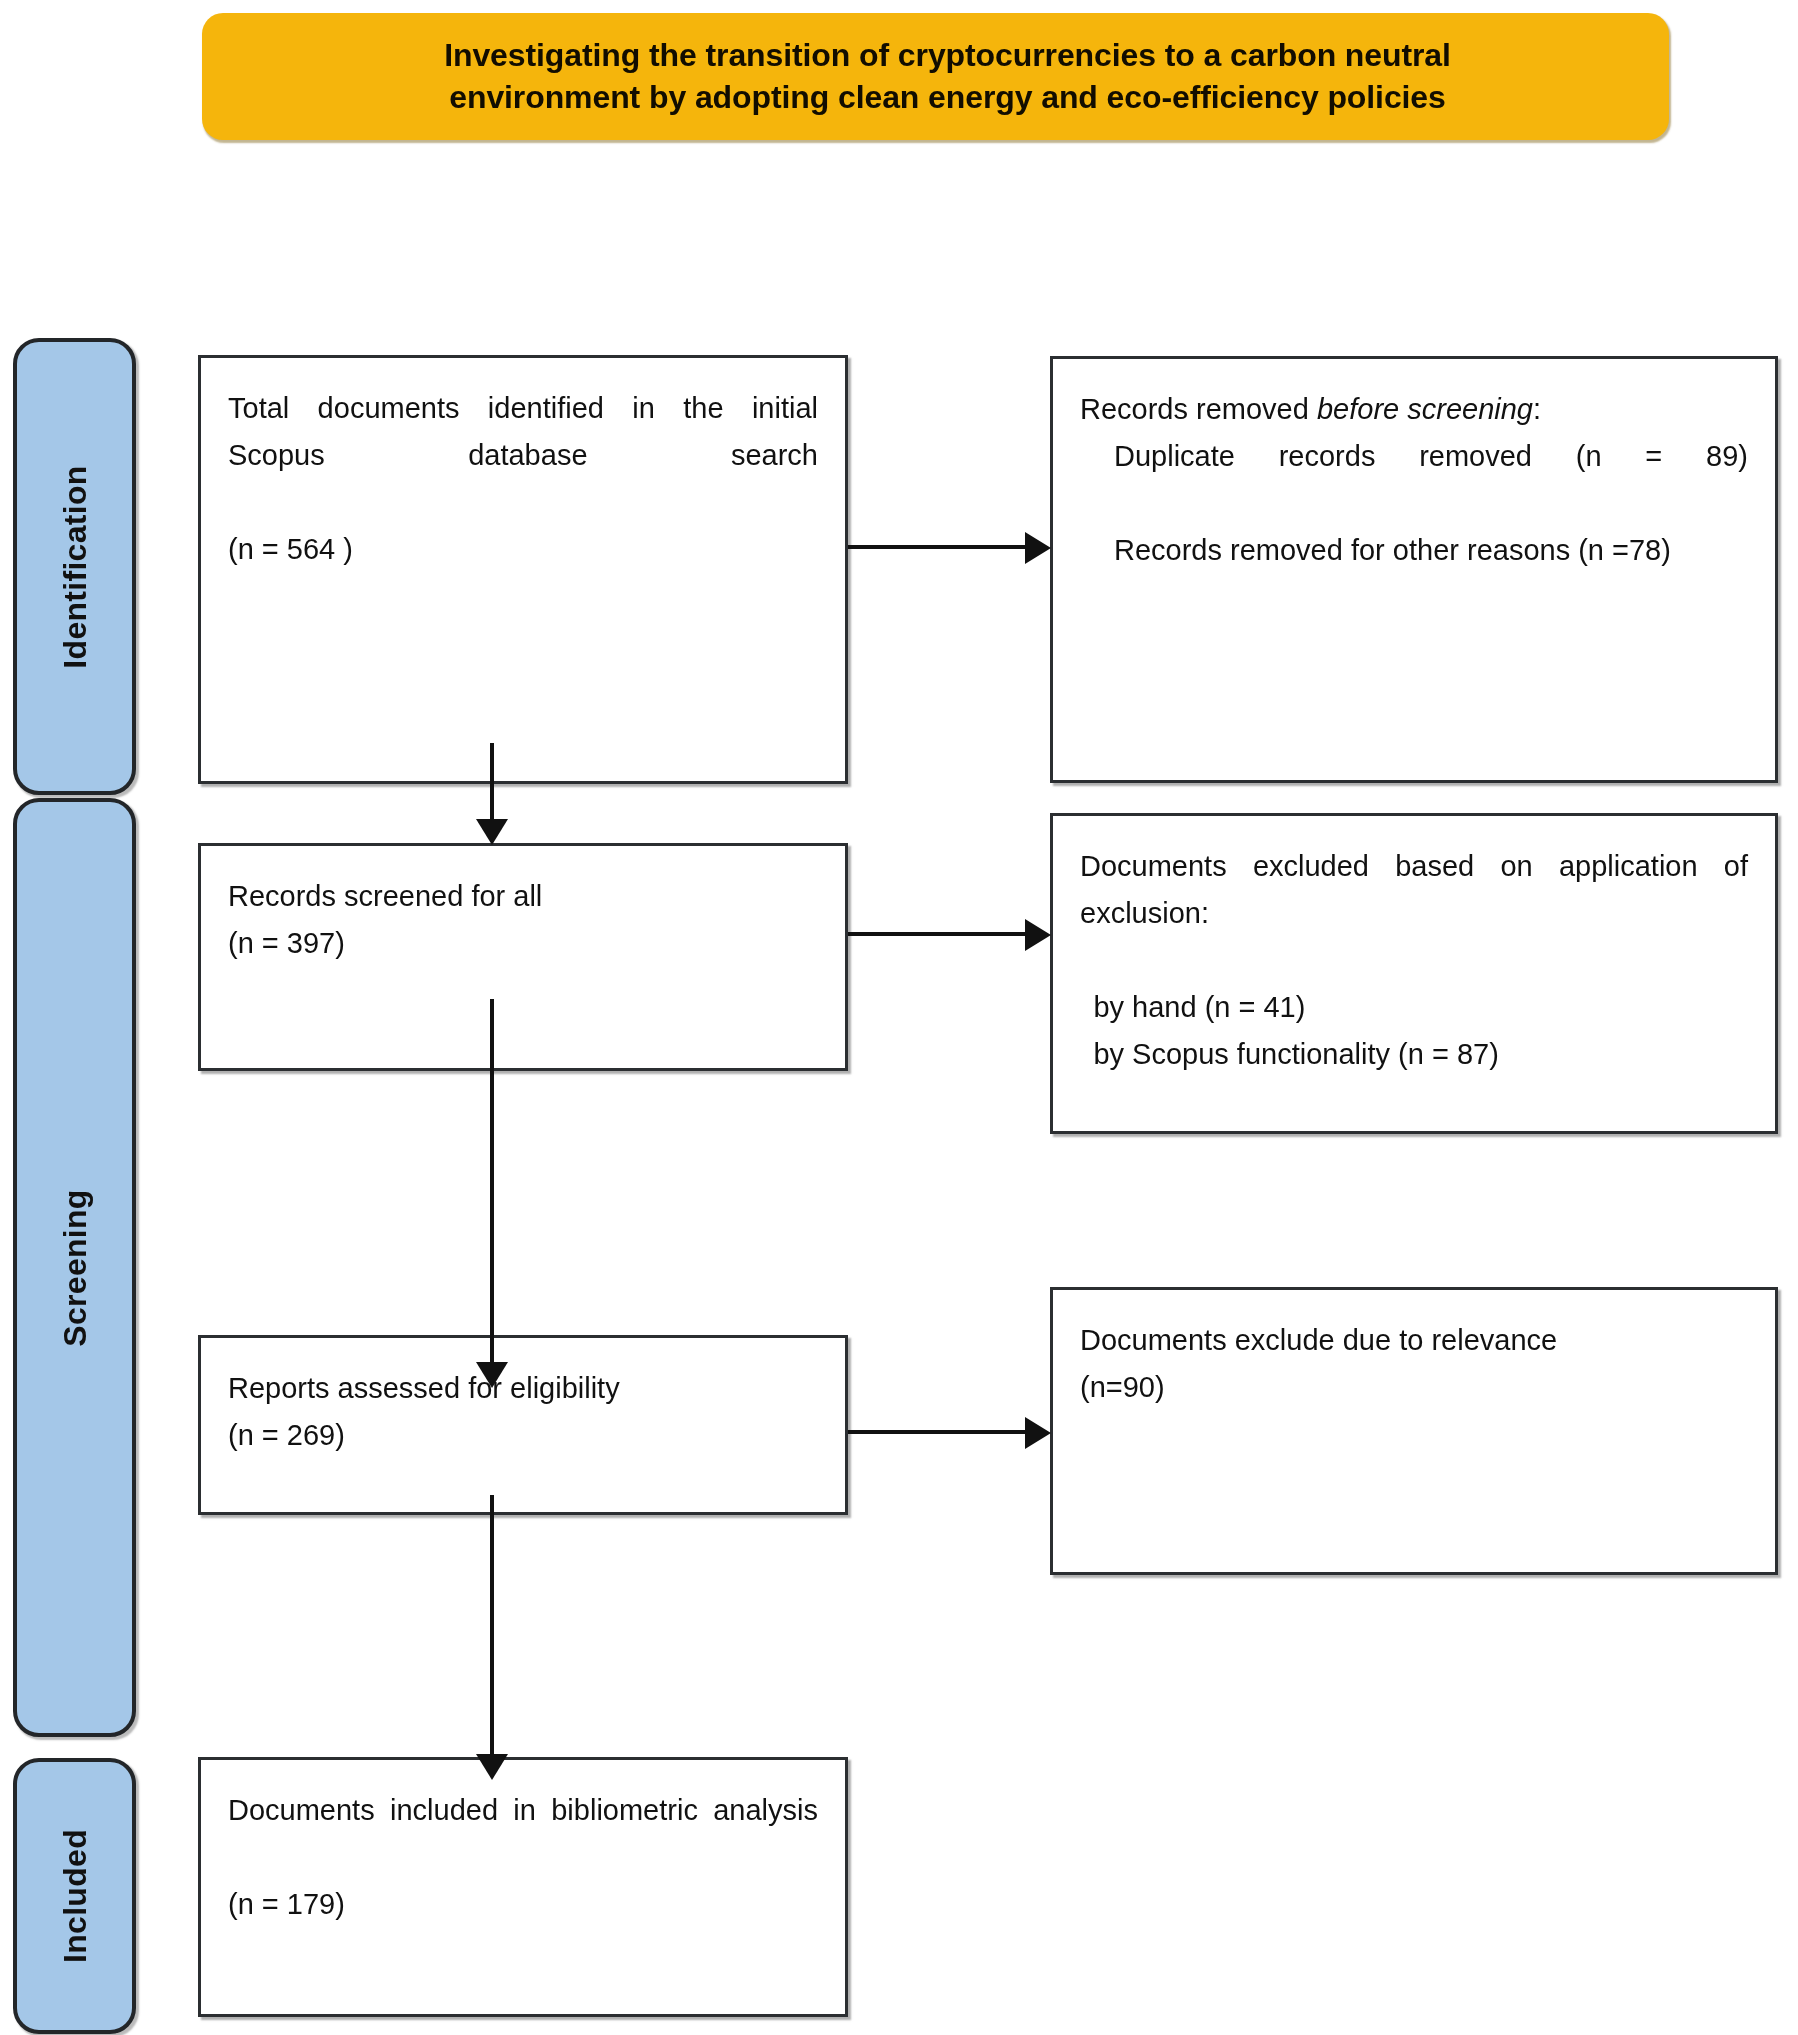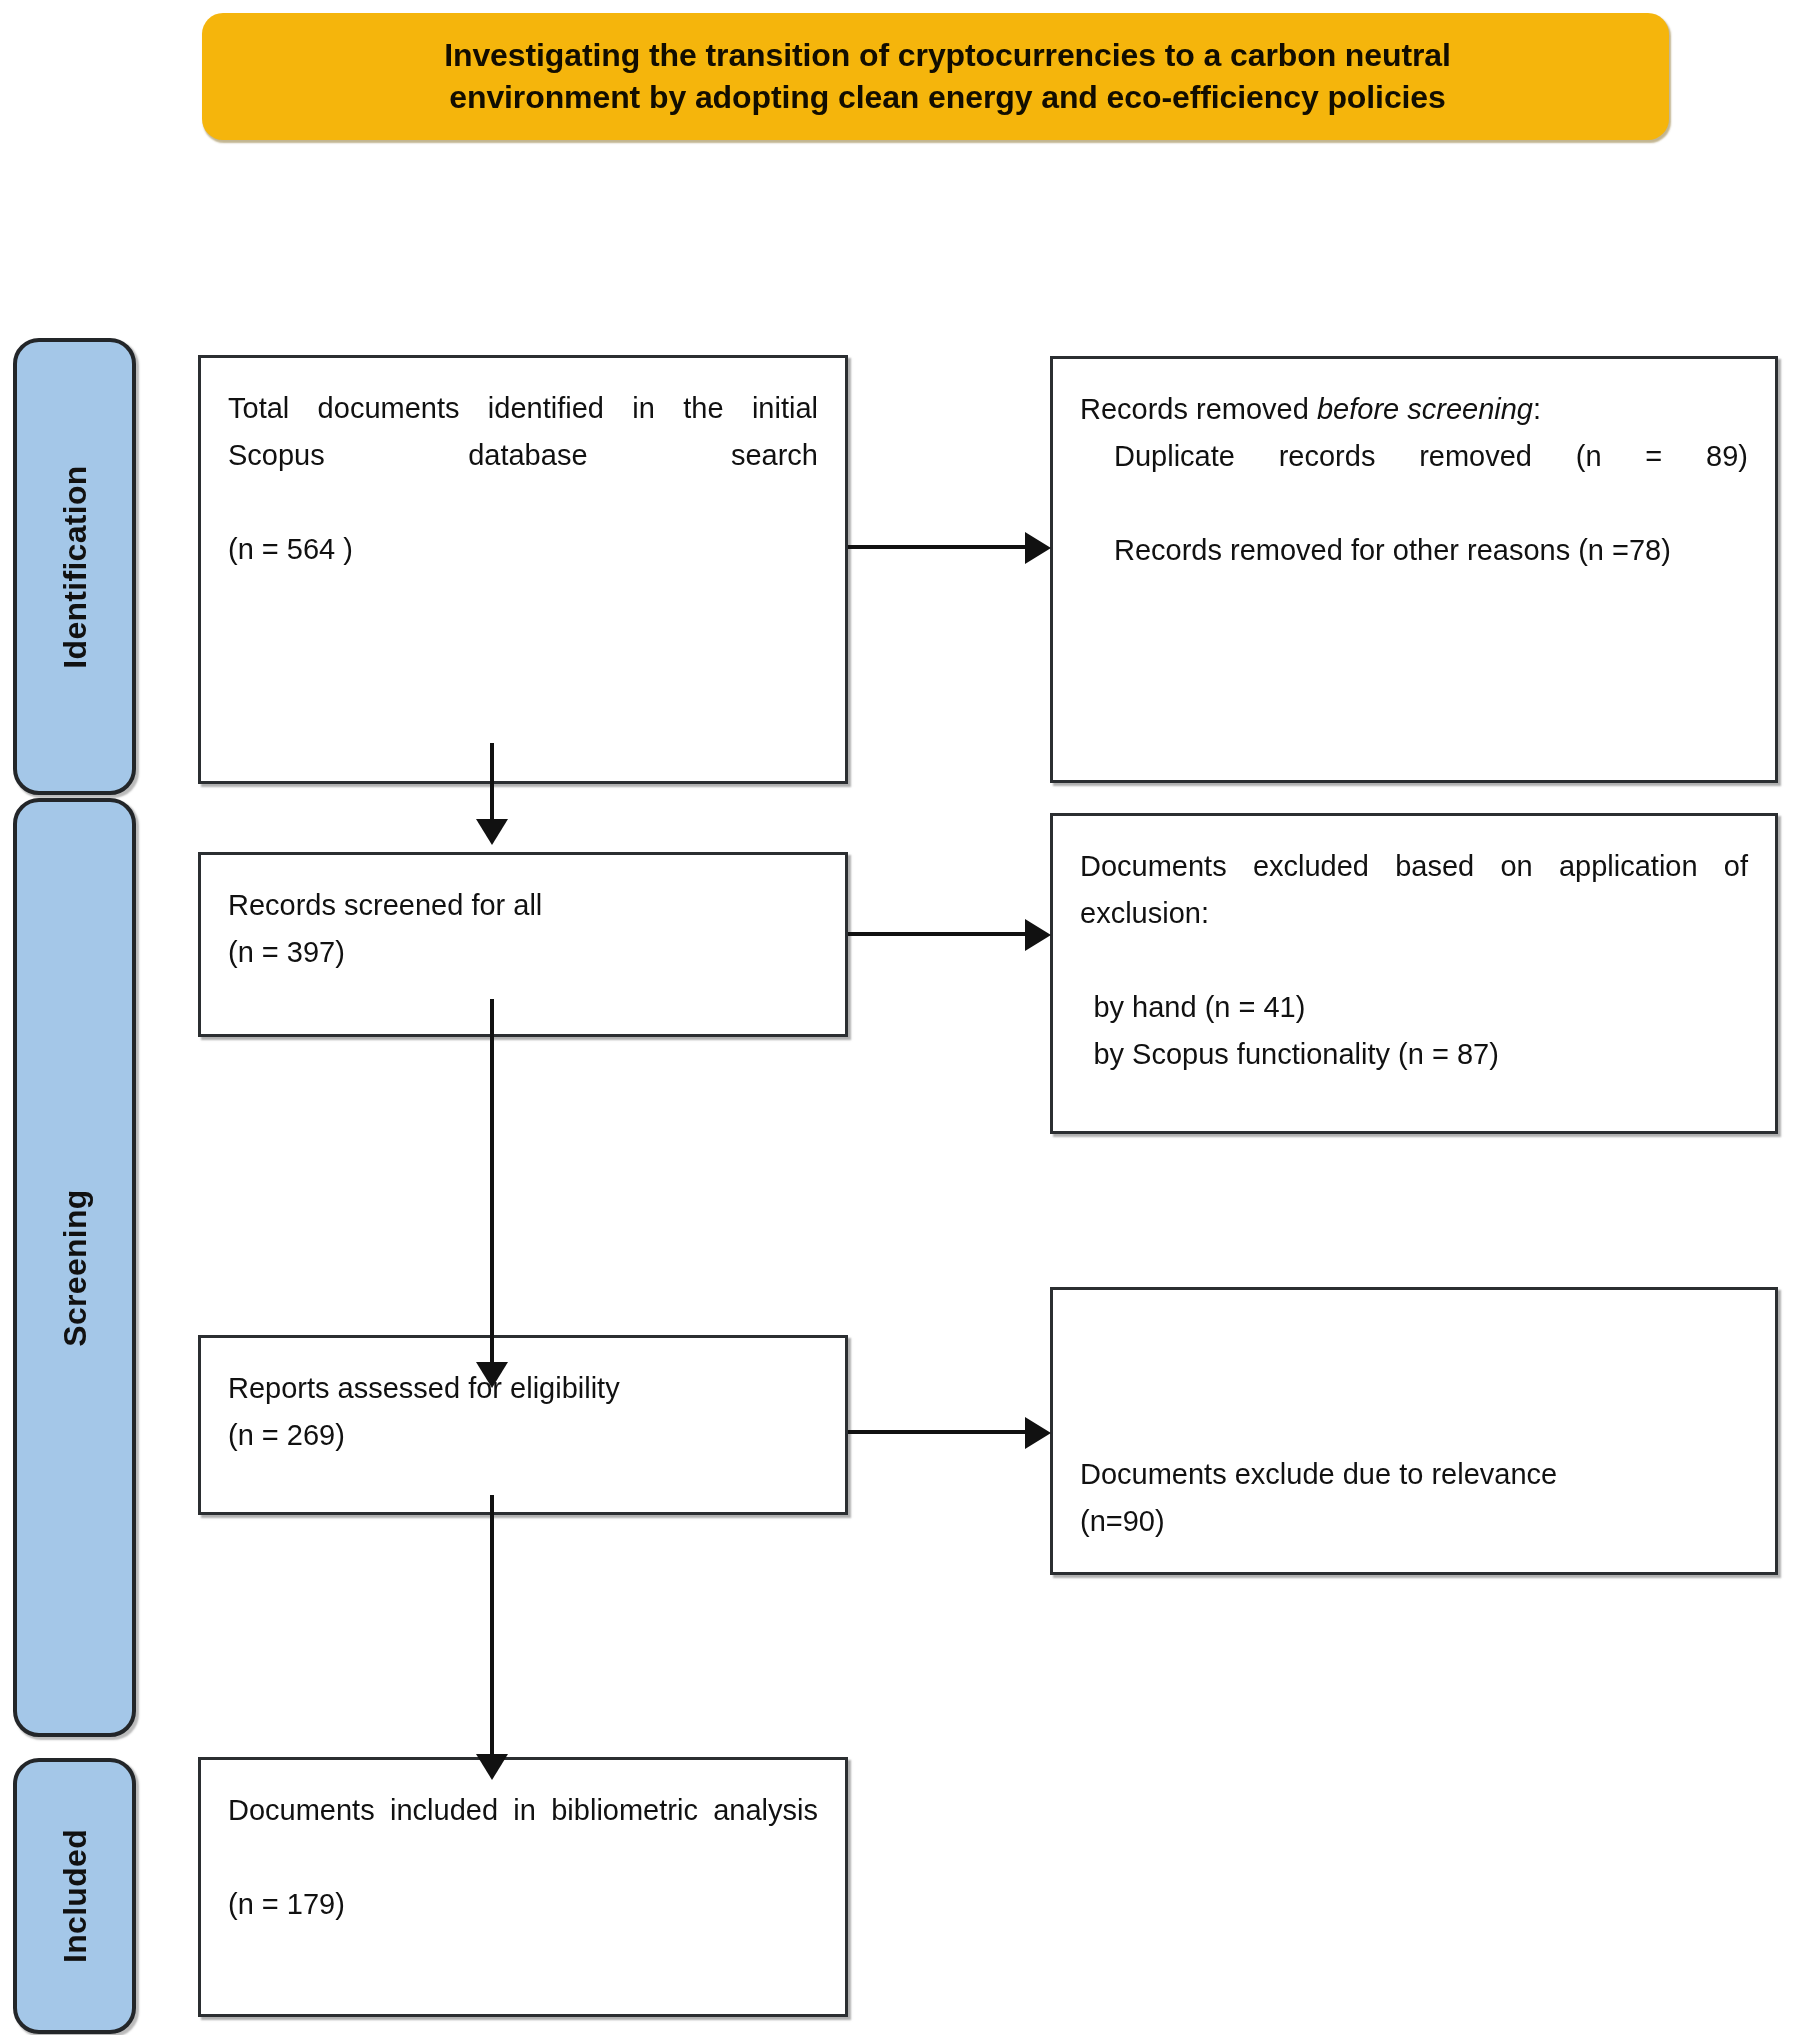--- a/index.html
+++ b/index.html
@@ -59,39 +59,39 @@
   
   .flow-box {
     position: absolute;
     background: #ffffff;
     border: 3.1px solid #2b2e31;
     box-shadow: 3.1px 3.1px 1.8px rgba(110,110,110,0.55);
     padding: 27px 27px;
     display: flex;
     flex-direction: column;
   }
-  .flow-box.v-center { justify-content: flex-end; }
+  .flow-box.v-center { justify-content: flex-start; }
   .box-text {
     font-size: 29px;
     line-height: 1.62;
     color: #111;
     text-align: justify;
     text-justify: inter-word;
   }
   .box-text.nojust { text-align: left; }
   .box-text .indent { display: block; padding-left: 34px; text-align: justify; }
   .box-text .indent-sm { display: block; padding-left: 13.4px; text-align: left; }
   .box-text i { }
   
   .just-line { display: block; text-align: justify; }
   .just-line::after { content: ""; display: inline-block; width: 100%; }
 
   
   #box-identified { left: 198px;  top: 355px;  width: 650px; height: 429px; }
-  #box-screened   { left: 198px;  top: 843px; width: 650px; height: 185px; margin-top: 9px; }
+  #box-screened   { left: 198px;  top: 843px; width: 650px; height: 228px; }
   #box-eligible   { left: 198px;  top: 1335px; width: 650px; height: 180px; }
   #box-included   { left: 198px;  top: 1757px; width: 650px; height: 260px; }
   
   #box-removed    { left: 1050px; top: 356px;  width: 728px; height: 427px; }
   #box-excluded   { left: 1050px; top: 813px; width: 728px; height: 321px; }
   #box-relevance  { left: 1050px; top: 1287px; width: 728px; height: 288px; }
 
   
   .arrow { position: absolute; }
   .arrow-line-v {

